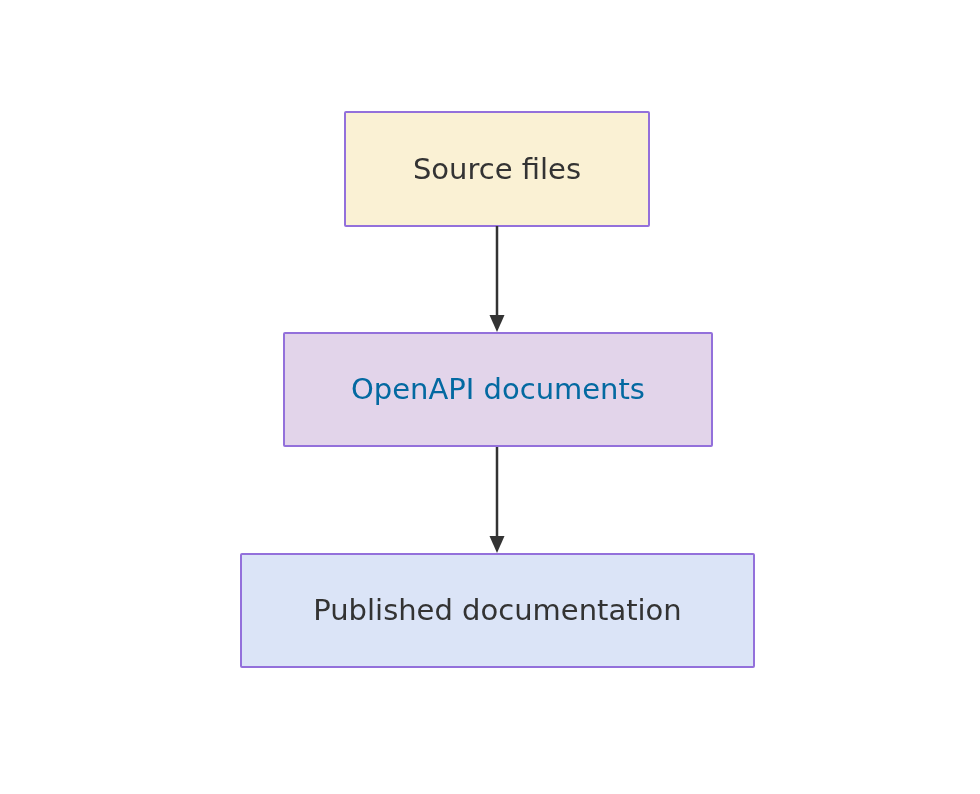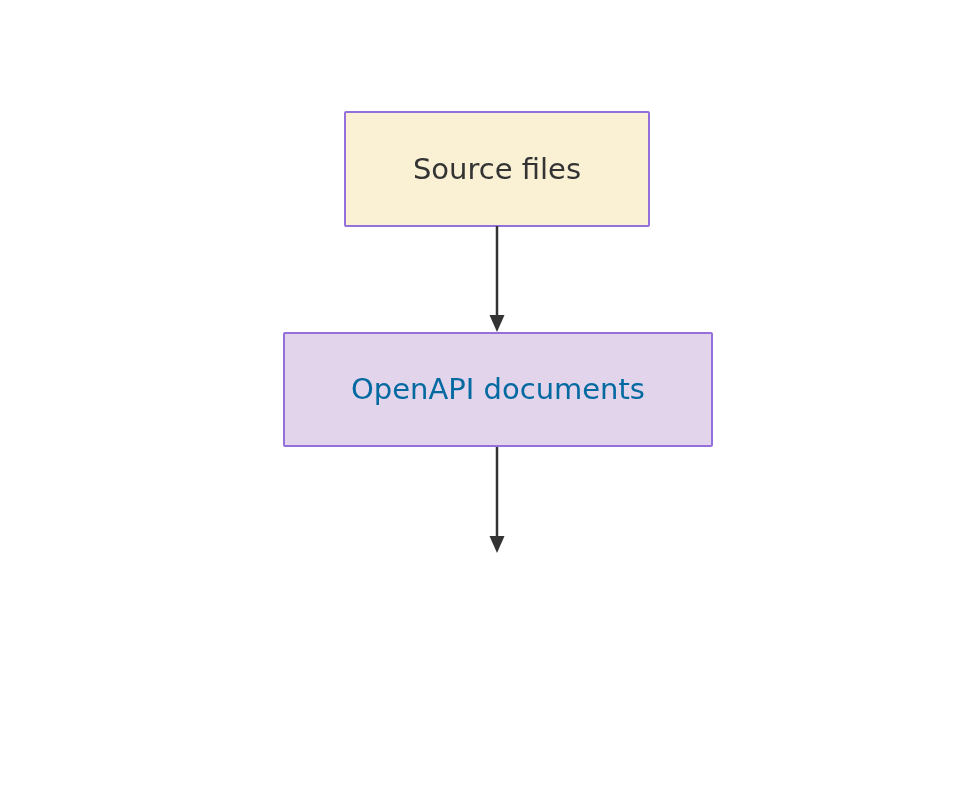--- a/index.html
+++ b/index.html
@@ -61,14 +61,17 @@
     <span>OpenAPI documents</span>
   </div>
 
   <div class="edge edge-2" style="color: rgb(51, 51, 51);">
     <svg viewBox="0 0 20 106">
       <line x1="10" y1="0" x2="10" y2="92" stroke="currentColor" stroke-width="2.5"></line>
       <polygon points="2.5,89 17.5,89 10,106" fill="currentColor"></polygon>
     </svg>
   </div>
 
+  <div class="node node-published" style="background-color: rgb(219, 228, 247); border-color: rgb(147, 112, 219); color: rgb(51, 51, 51);">
+    <span>Published documentation</span>
+  </div>
 
 </div>
 
 </body></html>

